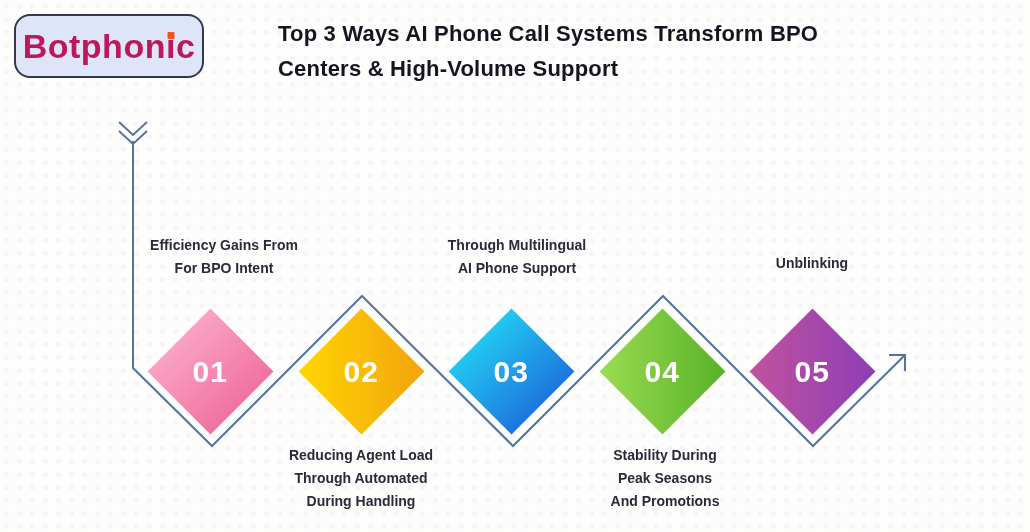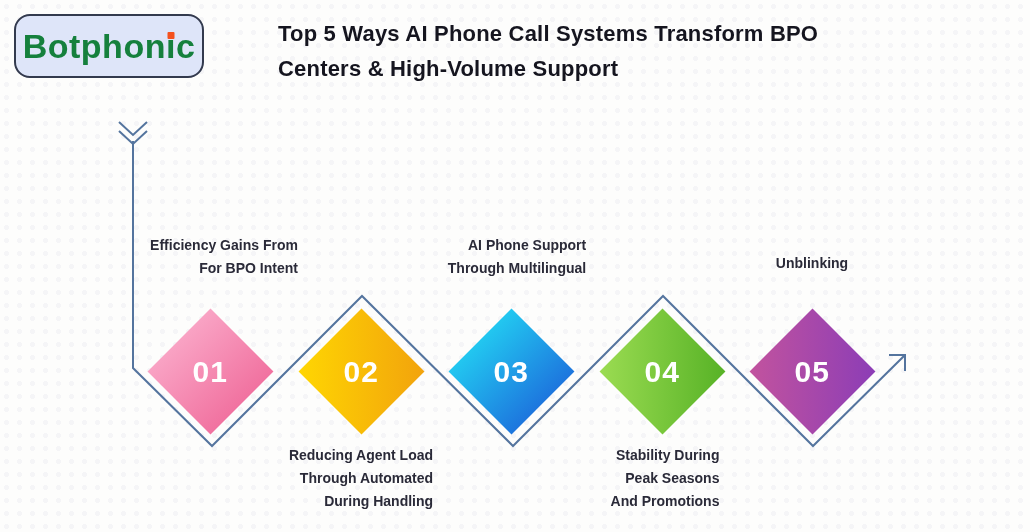--- a/index.html
+++ b/index.html
@@ -26,21 +26,21 @@
   .logo-badge {
     position:absolute; left:14px; top:14px;
     width:190px; height:64px;
     background:#dee5f9;
     border:2px solid #333a4e;
     border-radius:16px;
     display:flex; align-items:center; justify-content:center;
     z-index:3;
   }
   .logo-text {
-    font-size:34px; font-weight:700; color:#15803d;
+    font-size:34px; font-weight:700; color:#be185d;
     line-height:1; letter-spacing:.5px; white-space:nowrap;
   }
   .logo-i { position:relative; display:inline-block; }
   .logo-i::after {
     content:""; position:absolute;
     top:3px; left:50%; transform:translateX(-50%);
     width:7px; height:7px; border-radius:1px;
     background:var(--logo-dot,#f4511e);
   }
 
@@ -73,21 +73,21 @@
   .d1 { left:165.5px; top:326.5px; }
   .d2 { left:316.5px; top:326.5px; }
   .d3 { left:466.5px; top:326.5px; }
   .d4 { left:617.5px; top:326.5px; }
   .d5 { left:767.5px; top:326.5px; }
 
   
   .step-label {
     position:absolute;
     transform:translateX(-50%);
-    text-align:right;
+    text-align:center;
     font-size:14px; font-weight:700;
     color:#2a2a38;
     line-height:23px;
     white-space:nowrap;
     z-index:2;
   }
   .step-label span { display:block; }
   .l1 { left:224px; top:234px; }
   .l2 { left:361px; top:444px; }
   .l3 { left:517px; top:234px; }
@@ -97,21 +97,21 @@
 </head>
 <body>
 
 <div class="stage">
 
   <div class="logo-badge">
     <div class="logo-text"><span>Botphon</span><span class="logo-i">ı</span><span>c</span></div>
   </div>
 
   <h1 class="page-title">
-    <span>Top 5 Ways AI Phone Call Systems Transform BPO</span>
+    <span>Top 3 Ways AI Phone Call Systems Transform BPO</span>
     <span>Centers &amp; High-Volume Support</span>
   </h1>
 
   <svg class="connector" width="1030" height="532" viewBox="0 0 1030 532">
     <path class="connector-stroke" d="M119 122 L133 135 L147 122" fill="none" stroke="#54749E" stroke-width="2"></path>
     <path class="connector-stroke" d="M119 131 L133 144 L147 131" fill="none" stroke="#54749E" stroke-width="2"></path>
     <path class="connector-stroke" d="M133 141 L133 368 L212 446 L362 296 L513 446 L663 296 L813 446 L905 355" fill="none" stroke="#54749E" stroke-width="2"></path>
     <path class="connector-stroke" d="M889 355 L905 355 L905 371" fill="none" stroke="#54749E" stroke-width="2"></path>
   </svg>
 
@@ -134,22 +134,22 @@
   <div class="step-label l1">
     <span>Efficiency Gains From</span>
     <span>For BPO Intent</span>
   </div>
   <div class="step-label l2">
     <span>Reducing Agent Load</span>
     <span>Through Automated</span>
     <span>During Handling</span>
   </div>
   <div class="step-label l3">
+    <span>Through Multilingual</span>
     <span>AI Phone Support</span>
-    <span>Through Multilingual</span>
   </div>
   <div class="step-label l4">
     <span>Stability During</span>
     <span>Peak Seasons</span>
     <span>And Promotions</span>
   </div>
   <div class="step-label l5">
     <span>Unblinking</span>
   </div>
 

